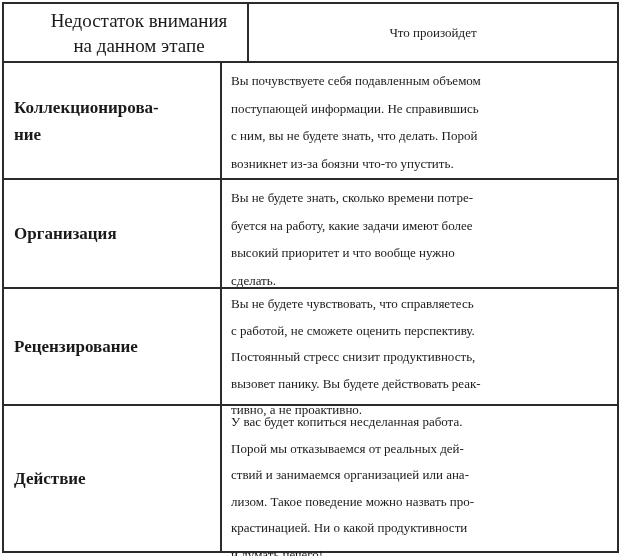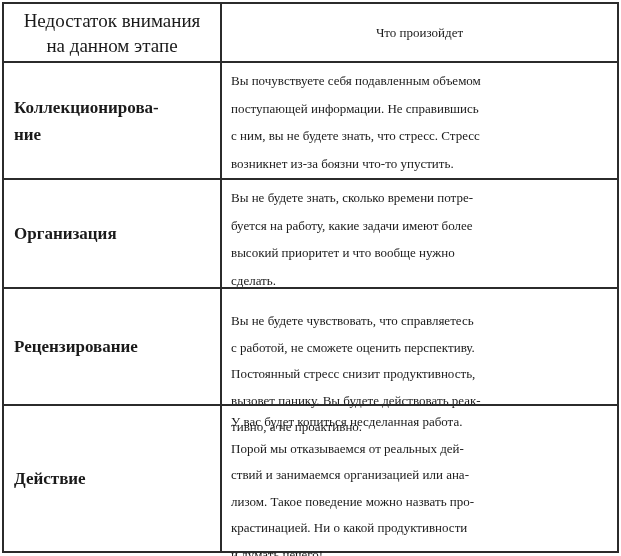--- a/index.html
+++ b/index.html
@@ -48,20 +48,21 @@
     padding: 4px 8px 0 9px;
     font-size: 13px;
     line-height: 27.5px;
   }
   .hdr .cell-left {
     justify-content: center;
     text-align: center;
     padding-left: 0;
     font-size: 19px;
     line-height: 25px;
+    margin-left: 27px;
   }
   .hdr .cell-right {
     display: flex;
     align-items: center;
     justify-content: center;
     padding: 0;
     font-size: 13px;
   }
   .stage { font-weight: bold; }
   .line { display: block; white-space: nowrap; }
@@ -86,42 +87,42 @@
   <div class="row" style="top:57px; height:117px;">
     <div class="cell-left stage">
       <div>
         <span class="line">Коллекционирова-</span>
         <span class="line">ние</span>
       </div>
     </div>
     <div class="cell-right">
       <span class="line">Вы почувствуете себя подавленным объемом</span>
       <span class="line">поступающей информации. Не справившись</span>
-      <span class="line">с ним, вы не будете знать, что стресс. Стресс</span>
+      <span class="line">с ним, вы не будете знать, что делать. Порой</span>
       <span class="line">возникнет из-за боязни что-то упустить.</span>
     </div>
   </div>
 
   <div class="row" style="top:174px; height:109px;">
     <div class="cell-left stage">
       <span>Организация</span>
     </div>
     <div class="cell-right">
       <span class="line">Вы не будете знать, сколько времени потре-</span>
       <span class="line">буется на работу, какие задачи имеют более</span>
       <span class="line">высокий приоритет и что вообще нужно</span>
       <span class="line">сделать.</span>
     </div>
   </div>
 
   <div class="row" style="top:283px; height:117px;">
     <div class="cell-left stage">
       <span>Рецензирование</span>
     </div>
-    <div class="cell-right" style="padding-top:19px; line-height:26.5px;">
+    <div class="cell-right" style="padding-top:2px; line-height:26.5px;">
       <span class="line">Вы не будете чувствовать, что справляетесь</span>
       <span class="line">с работой, не сможете оценить перспективу.</span>
       <span class="line">Постоянный стресс снизит продуктивность,</span>
       <span class="line">вызовет панику. Вы будете действовать реак-</span>
       <span class="line">тивно, а не проактивно.</span>
     </div>
   </div>
 
   <div class="row" style="top:400px; height:147px;">
     <div class="cell-left stage">

